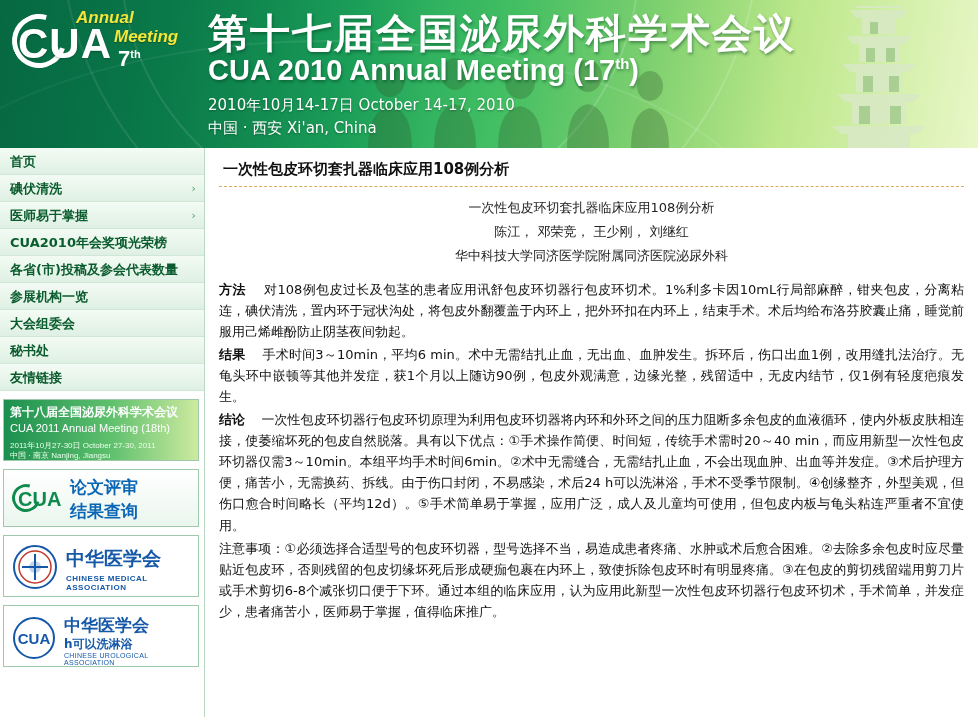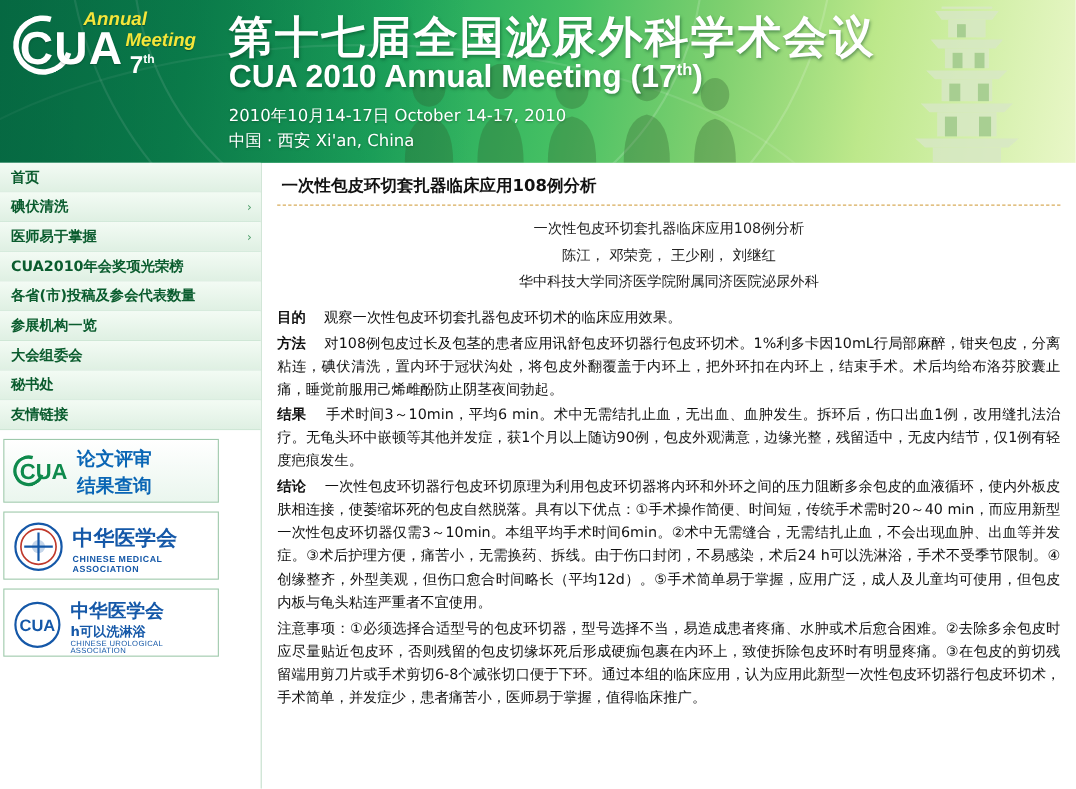--- a/index.html
+++ b/index.html
@@ -95,21 +95,21 @@
   .pagoda { position: absolute; right: 24px; top: 0; width: 150px; height: 148px; opacity: 0.92; }
 
   
   .warriors { position: absolute; left: 350px; top: 56px; width: 330px; height: 92px; opacity: 0.30; }
 
   
   .page { display: flex; width: 978px; height: 569px; }
 
   
   .sidebar {
-    width: 238px; height: 569px;
+    width: 205px; height: 569px;
     background: #ffffff;
     border-right: 1px solid #b9d9c3;
   }
   .nav { list-style: none; margin: 0; padding: 0; }
   .nav li {
     position: relative;
     height: 27px; line-height: 27px;
     padding: 0 10px;
     font-size: 13px; color: #0a5c2e; font-weight: bold;
     border-bottom: 1px solid #cfe7d6;
@@ -305,20 +305,26 @@
         <span class="arrow"></span>
       </li>
       <li>
         <span>友情链接</span>
         <span class="arrow"></span>
       </li>
     </ul>
 
     <div class="promo">
 
+      <div class="promo-box promo18">
+        <div class="l1">第十八届全国泌尿外科学术会议</div>
+        <div class="l2">CUA 2011 Annual Meeting (18th)</div>
+        <div class="l3">2011年10月27-30日  October 27-30, 2011</div>
+        <div class="l4">中国 · 南京  Nanjing, Jiangsu</div>
+      </div>
 
       <div class="promo-box promo-review">
         <div class="rlogo">
           <div class="rring"></div>
           <div class="rcua">CUA</div>
         </div>
         <div class="rt1">论文评审</div>
         <div class="rt2">结果查询</div>
       </div>
 
@@ -350,23 +356,20 @@
     <div class="doc-title">一次性包皮环切套扎器临床应用108例分析</div>
     <hr class="divider">
 
     <div class="center-block">
       <div class="l1">一次性包皮环切套扎器临床应用108例分析</div>
       <div class="l2">陈江，  邓荣竞，  王少刚，  刘继红</div>
       <div class="l3">华中科技大学同济医学院附属同济医院泌尿外科</div>
     </div>
 
     <div class="body-text">
-      <p>
-        <span class="lbl">目的</span>&nbsp;&nbsp;&nbsp;&nbsp;<span>观察一次性包皮环切套扎器包皮环切术的临床应用效果。</span>
-      </p>
       <p>
         <span class="lbl">方法</span>&nbsp;&nbsp;&nbsp;&nbsp;<span>对108例包皮过长及包茎的患者应用讯舒包皮环切器行包皮环切术。1%利多卡因10mL行局部麻醉，钳夹包皮，分离粘连，碘伏清洗，置内环于冠状沟处，将包皮外翻覆盖于内环上，把外环扣在内环上，结束手术。术后均给布洛芬胶囊止痛，睡觉前服用己烯雌酚防止阴茎夜间勃起。</span>
       </p>
       <p>
         <span class="lbl">结果</span>&nbsp;&nbsp;&nbsp;&nbsp;<span>手术时间3～10min，平均6 min。术中无需结扎止血，无出血、血肿发生。拆环后，伤口出血1例，改用缝扎法治疗。无龟头环中嵌顿等其他并发症，获1个月以上随访90例，包皮外观满意，边缘光整，残留适中，无皮内结节，仅1例有轻度疤痕发生。</span>
       </p>
       <p>
         <span class="lbl">结论</span>&nbsp;&nbsp;&nbsp;&nbsp;<span>一次性包皮环切器行包皮环切原理为利用包皮环切器将内环和外环之间的压力阻断多余包皮的血液循环，使内外板皮肤相连接，使萎缩坏死的包皮自然脱落。具有以下优点：①手术操作简便、时间短，传统手术需时20～40 min，而应用新型一次性包皮环切器仅需3～10min。本组平均手术时间6min。②术中无需缝合，无需结扎止血，不会出现血肿、出血等并发症。③术后护理方便，痛苦小，无需换药、拆线。由于伤口封闭，不易感染，术后24 h可以洗淋浴，手术不受季节限制。④创缘整齐，外型美观，但伤口愈合时间略长（平均12d）。⑤手术简单易于掌握，应用广泛，成人及儿童均可使用，但包皮内板与龟头粘连严重者不宜使用。</span>
       </p>
       <p>

